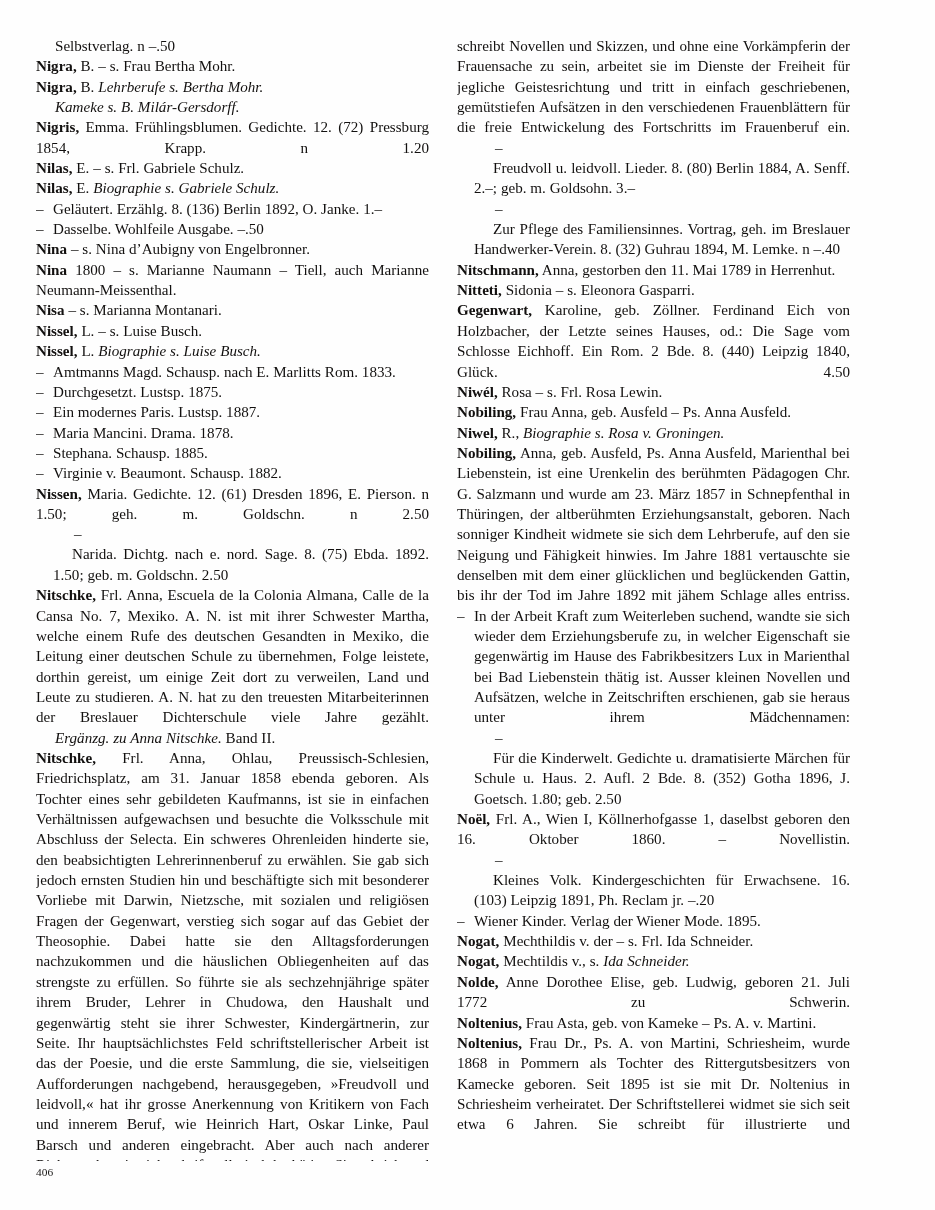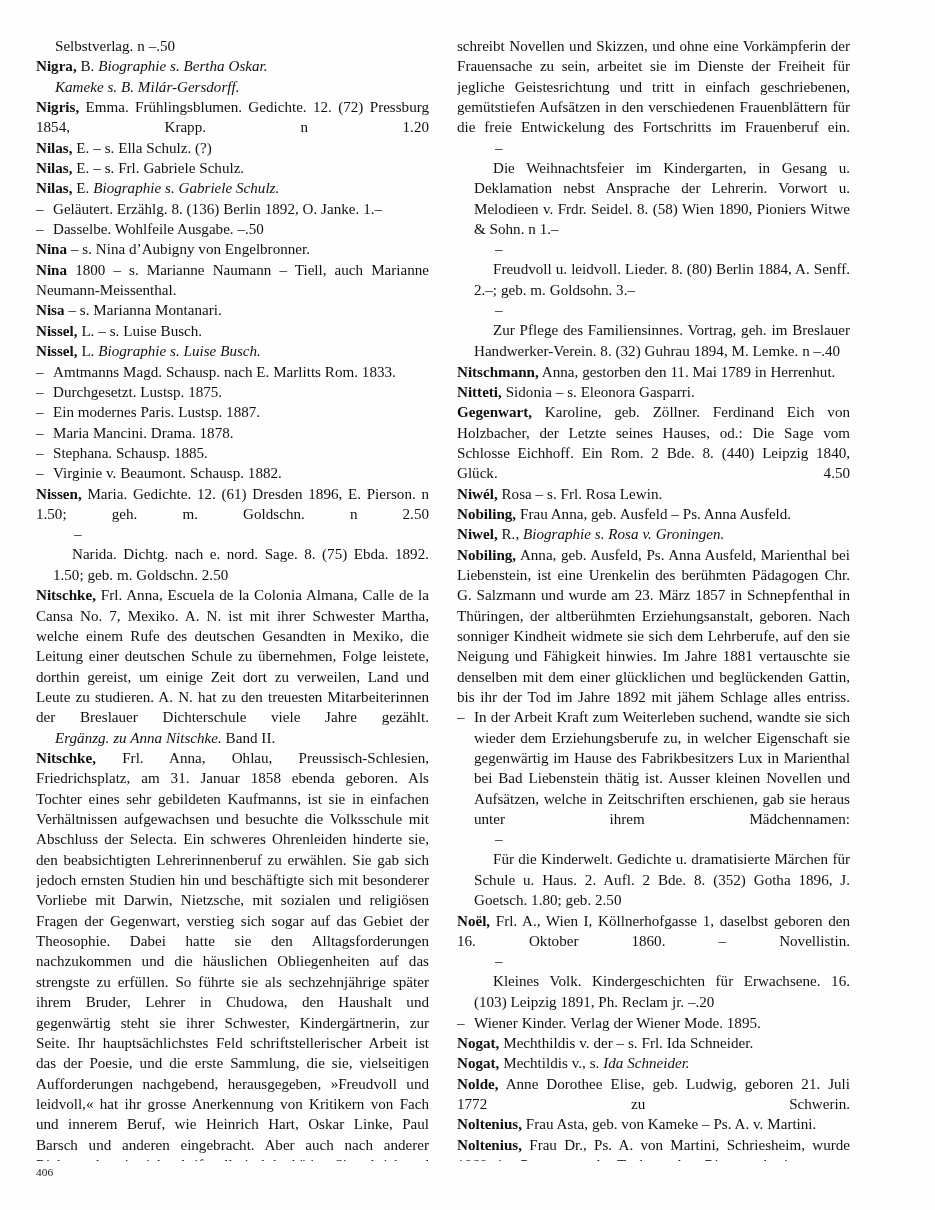--- a/index.html
+++ b/index.html
@@ -90,24 +90,24 @@
   .j-all { text-align-last: justify; }
   .j-left { text-align-last: left; }
 </style>
 </head>
 <body>
 
 <div class="page">
   <div class="columns">
     <div class="column" id="col-left">
         <p class="entry ind j-left">Selbstverlag. n –.50</p>
-        <p class="entry hw j-left"><b>Nigra,</b> B. <i>Biographie s. Bertha Oskar.</i></p>
+        <p class="entry hw j-left"><b>Nigra,</b> B. – s. Frau Bertha Mohr.</p>
+        <p class="entry hw j-left"><b>Nigra,</b> B. <i>Lehrberufe s. Bertha Mohr.</i></p>
         <p class="entry ind j-left"><i>Kameke s. B. Milár-Gersdorff.</i></p>
         <p class="entry hw j-all"><b>Nigris,</b> Emma. Frühlingsblumen. Gedichte. 12. (72) Pressburg 1854, Krapp. n 1.20</p>
-        <p class="entry hw j-left"><b>Nilas,</b> E. – s. Ella Schulz. (?)</p>
         <p class="entry hw j-left"><b>Nilas,</b> E. – s. Frl. Gabriele Schulz.</p>
         <p class="entry hw j-left"><b>Nilas,</b> E. <i>Biographie s. Gabriele Schulz.</i></p>
         <p class="entry dash j-left"><span class="dashmark">–&nbsp;</span>Geläutert. Erzählg. 8. (136) Berlin 1892, O. Janke. 1.–</p>
         <p class="entry dash j-left"><span class="dashmark">–&nbsp;</span>Dasselbe. Wohlfeile Ausgabe. –.50</p>
         <p class="entry hw j-left"><b>Nina</b> – s. Nina d’Aubigny von Engelbronner.</p>
         <p class="entry hw j-left"><b>Nina</b> 1800 – s. Marianne Naumann – Tiell, auch Marianne Neumann-Meissenthal.</p>
         <p class="entry hw j-left"><b>Nisa</b> – s. Marianna Montanari.</p>
         <p class="entry hw j-left"><b>Nissel,</b> L. – s. Luise Busch.</p>
         <p class="entry hw j-left"><b>Nissel,</b> L. <i>Biographie s. Luise Busch.</i></p>
         <p class="entry dash j-left"><span class="dashmark">–&nbsp;</span>Amtmanns Magd. Schausp. nach E. Marlitts Rom. 1833.</p>
@@ -117,21 +117,20 @@
         <p class="entry dash j-left"><span class="dashmark">–&nbsp;</span>Stephana. Schausp. 1885.</p>
         <p class="entry dash j-left"><span class="dashmark">–&nbsp;</span>Virginie v. Beaumont. Schausp. 1882.</p>
         <p class="entry hw j-all"><b>Nissen,</b> Maria. Gedichte. 12. (61) Dresden 1896, E. Pierson. n 1.50; geh. m. Goldschn. n 2.50</p>
         <p class="entry dash dash2 j-left"><span class="dashmark">–&nbsp;</span>Narida. Dichtg. nach e. nord. Sage. 8. (75) Ebda. 1892. 1.50; geb. m. Goldschn. 2.50</p>
         <p class="entry hw j-all"><b>Nitschke,</b> Frl. Anna, Escuela de la Colonia Almana, Calle de la Cansa No. 7, Mexiko. A. N. ist mit ihrer Schwester Martha, welche einem Rufe des deutschen Gesandten in Mexiko, die Leitung einer deutschen Schule zu übernehmen, Folge leistete, dorthin gereist, um einige Zeit dort zu verweilen, Land und Leute zu studieren. A. N. hat zu den treuesten Mitarbeiterinnen der Breslauer Dichterschule viele Jahre gezählt.</p>
         <p class="entry ind j-left"><i>Ergänzg. zu Anna Nitschke.</i> Band II.</p>
         <p class="entry hw j-all"><b>Nitschke,</b> Frl. Anna, Ohlau, Preussisch-Schlesien, Friedrichsplatz, am 31. Januar 1858 ebenda geboren. Als Tochter eines sehr gebildeten Kaufmanns, ist sie in einfachen Verhältnissen aufgewachsen und besuchte die Volksschule mit Abschluss der Selecta. Ein schweres Ohrenleiden hinderte sie, den beabsichtigten Lehrerinnenberuf zu erwählen. Sie gab sich jedoch ernsten Studien hin und beschäftigte sich mit besonderer Vorliebe mit Darwin, Nietzsche, mit sozialen und religiösen Fragen der Gegenwart, verstieg sich sogar auf das Gebiet der Theosophie. Dabei hatte sie den Alltagsforderungen nachzukommen und die häuslichen Obliegenheiten auf das strengste zu erfüllen. So führte sie als sechzehnjährige später ihrem Bruder, Lehrer in Chudowa, den Haushalt und gegenwärtig steht sie ihrer Schwester, Kindergärtnerin, zur Seite. Ihr hauptsächlichstes Feld schriftstellerischer Arbeit ist das der Poesie, und die erste Sammlung, die sie, vielseitigen Aufforderungen nachgebend, herausgegeben, »Freudvoll und leidvoll,« hat ihr grosse Anerkennung von Kritikern von Fach und innerem Beruf, wie Heinrich Hart, Oskar Linke, Paul Barsch und anderen eingebracht. Aber auch nach anderer Richtung hat sie sich schriftstellerisch bethätigt. Sie schrieb und</p>
       </div>
     <div class="column" id="col-right">
         <p class="entry hw j-all">schreibt Novellen und Skizzen, und ohne eine Vorkämpferin der Frauensache zu sein, arbeitet sie im Dienste der Freiheit für jegliche Geistesrichtung und tritt in einfach geschriebenen, gemütstiefen Aufsätzen in den verschiedenen Frauenblättern für die freie Entwickelung des Fortschritts im Frauenberuf ein.</p>
-        <p class="entry dash dash2 j-left"><span class="dashmark">–&nbsp;</span>Die Weihnachtsfeier im Kindergarten, in Gesang u. Deklamation nebst Ansprache der Lehrerin. Vorwort u. Melodieen v. Frdr. Seidel. 8. (58) Wien 1890, Pioniers Witwe &amp; Sohn. n 1.–</p>
         <p class="entry dash dash2 j-left"><span class="dashmark">–&nbsp;</span>Freudvoll u. leidvoll. Lieder. 8. (80) Berlin 1884, A. Senff. 2.–; geb. m. Goldsohn. 3.–</p>
         <p class="entry dash dash2 j-left"><span class="dashmark">–&nbsp;</span>Zur Pflege des Familiensinnes. Vortrag, geh. im Breslauer Handwerker-Verein. 8. (32) Guhrau 1894, M. Lemke. n –.40</p>
         <p class="entry hw j-left"><b>Nitschmann,</b> Anna, gestorben den 11. Mai 1789 in Herrenhut.</p>
         <p class="entry hw j-left"><b>Nitteti,</b> Sidonia – s. Eleonora Gasparri.</p>
         <p class="entry hw j-all"><b>Gegenwart,</b> Karoline, geb. Zöllner. Ferdinand Eich von Holzbacher, der Letzte seines Hauses, od.: Die Sage vom Schlosse Eichhoff. Ein Rom. 2 Bde. 8. (440) Leipzig 1840, Glück. 4.50</p>
         <p class="entry hw j-left"><b>Niwél,</b> Rosa – s. Frl. Rosa Lewin.</p>
         <p class="entry hw j-left"><b>Nobiling,</b> Frau Anna, geb. Ausfeld – Ps. Anna Ausfeld.</p>
         <p class="entry hw j-left"><b>Niwel,</b> R., <i>Biographie s. Rosa v. Groningen.</i></p>
         <p class="entry hw j-all"><b>Nobiling,</b> Anna, geb. Ausfeld, Ps. Anna Ausfeld, Marienthal bei Liebenstein, ist eine Urenkelin des berühmten Pädagogen Chr. G. Salzmann und wurde am 23. März 1857 in Schnepfenthal in Thüringen, der altberühmten Erziehungsanstalt, geboren. Nach sonniger Kindheit widmete sie sich dem Lehrberufe, auf den sie Neigung und Fähigkeit hinwies. Im Jahre 1881 vertauschte sie denselben mit dem einer glücklichen und beglückenden Gattin, bis ihr der Tod im Jahre 1892 mit jähem Schlage alles entriss.</p>
         <p class="entry dash j-all"><span class="dashmark">–&nbsp;</span>In der Arbeit Kraft zum Weiterleben suchend, wandte sie sich wieder dem Erziehungsberufe zu, in welcher Eigenschaft sie gegenwärtig im Hause des Fabrikbesitzers Lux in Marienthal bei Bad Liebenstein thätig ist. Ausser kleinen Novellen und Aufsätzen, welche in Zeitschriften erschienen, gab sie heraus unter ihrem Mädchennamen:</p>

